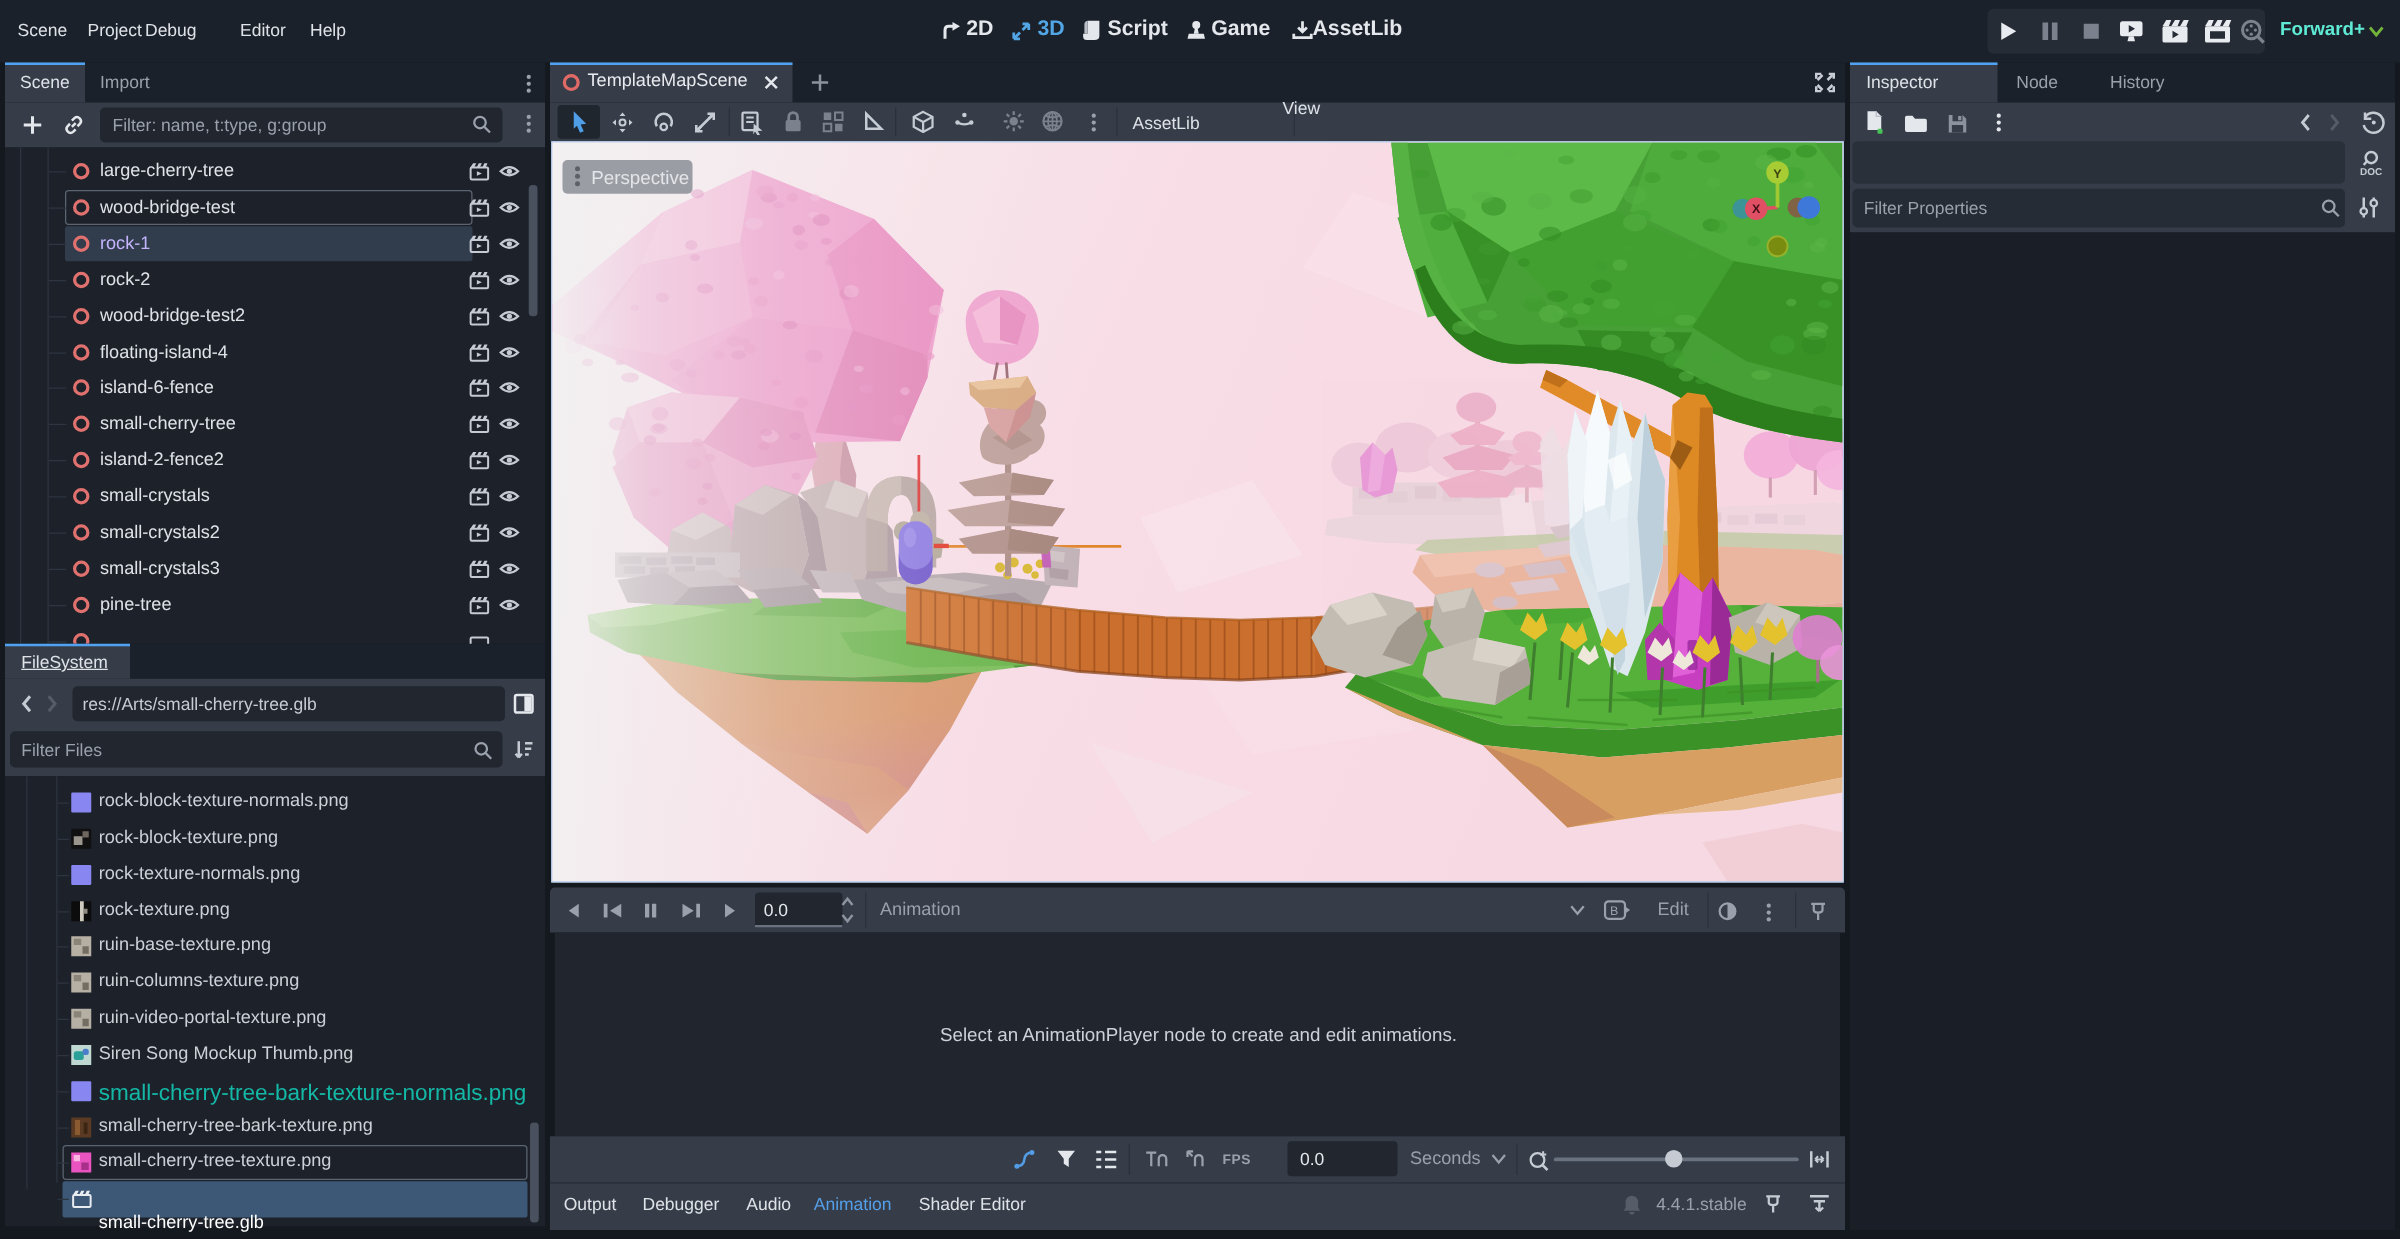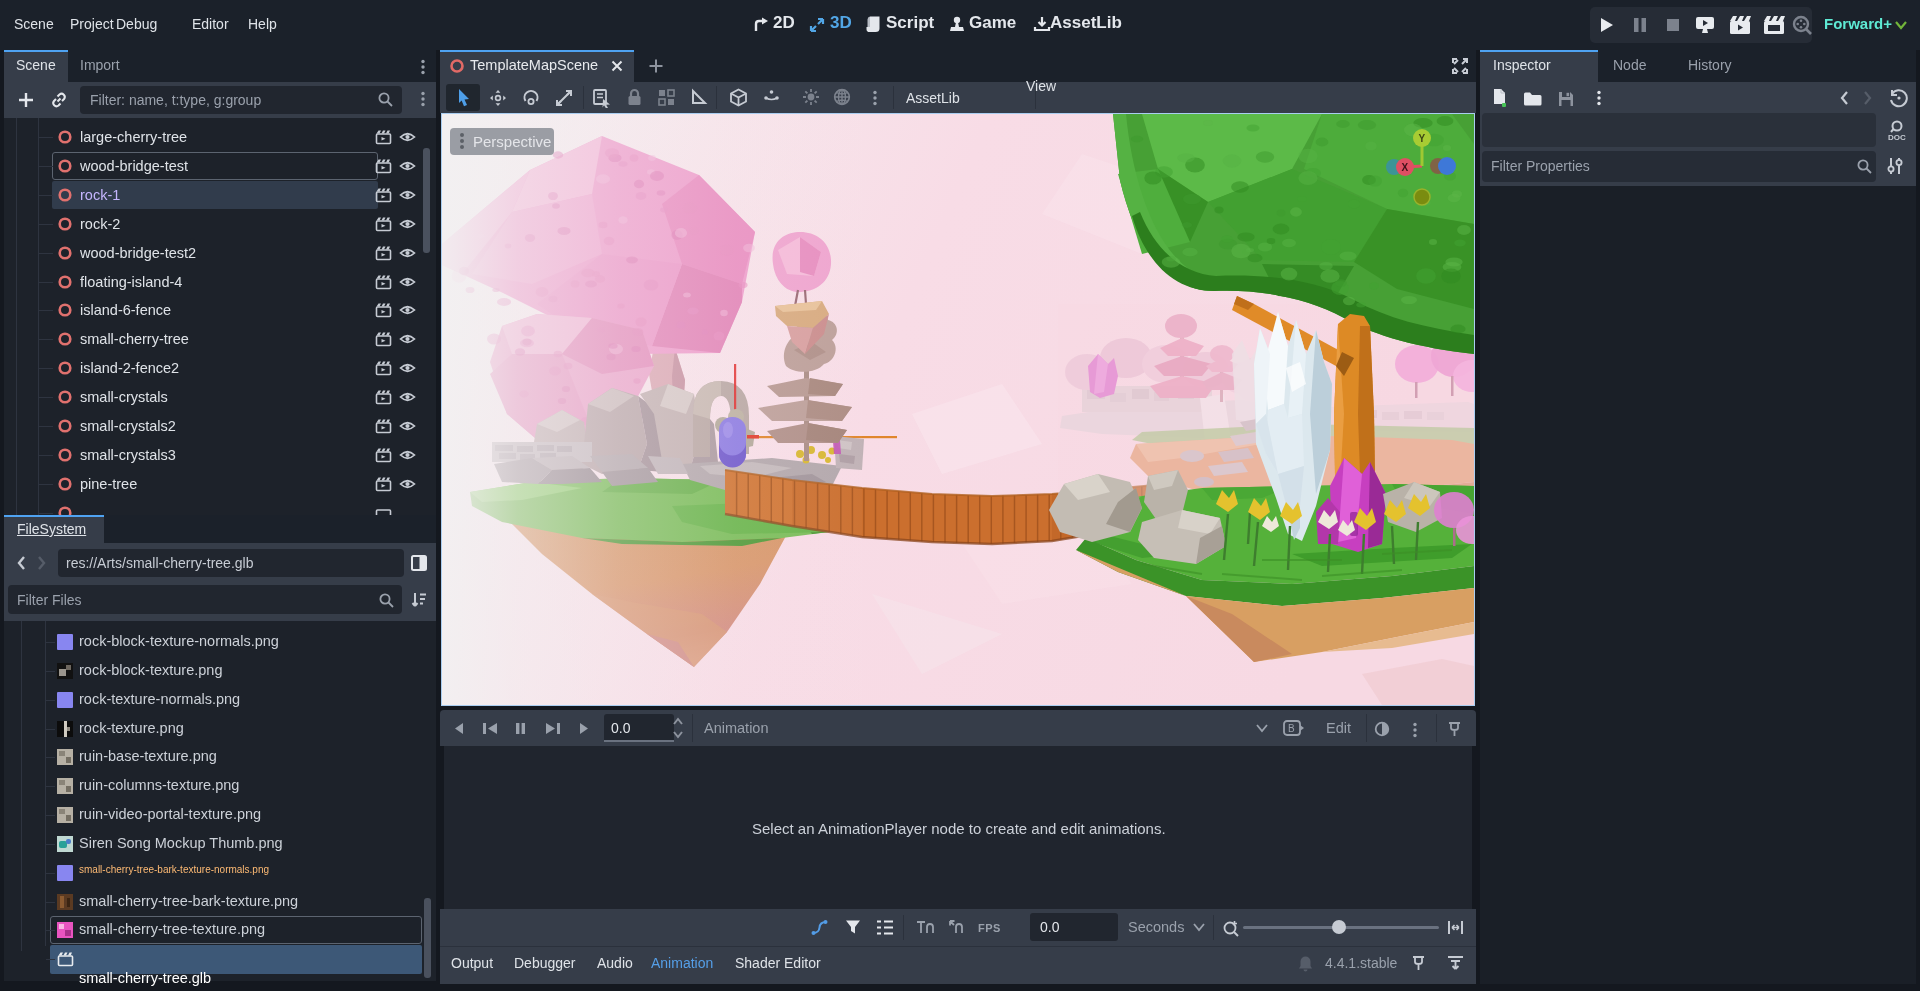--- a/index.html
+++ b/index.html
@@ -371,21 +371,21 @@
 <div class="abs" style="left:59px;top:809px;width:6px;height:5px;background:#8a8478;"></div>
 <div class="abs" style="left:66px;top:815px;width:5px;height:6px;background:#746e62;"></div>
 <div class="abs" style="left:79px;top:806px;color:#ccd1d8;font-size:14.5px;white-space:nowrap;">ruin-video-portal-texture.png</div>
 <div class="abs" style="left:46px;top:844px;width:9px;height:1px;background:#2e3440;"></div>
 <div class="abs" style="left:57px;top:836px;width:16px;height:16px;background:#bfd8d2;"></div>
 <div class="abs" style="left:59px;top:841px;width:8px;height:7px;background:#2aa198;border-radius:2px;"></div>
 <div class="abs" style="left:66px;top:839px;width:5px;height:5px;background:#4b7ec9;border-radius:2px;"></div>
 <div class="abs" style="left:79px;top:835px;color:#ccd1d8;font-size:14.5px;white-space:nowrap;">Siren Song Mockup Thumb.png</div>
 <div class="abs" style="left:46px;top:873px;width:9px;height:1px;background:#2e3440;"></div>
 <div class="abs" style="left:57px;top:865px;width:16px;height:16px;background:#8886f0;border-radius:1px;"></div>
-<div class="abs" style="left:79px;top:864px;color:#fdba74;font-size:10px;white-space:nowrap;">small-cherry-tree-bark-texture-normals.png</div>
+<div class="abs" style="left:79px;top:864px;color:#14b8a6;font-size:18px;white-space:nowrap;">small-cherry-tree-bark-texture-normals.png</div>
 <div class="abs" style="left:46px;top:902px;width:9px;height:1px;background:#2e3440;"></div>
 <div class="abs" style="left:57px;top:894px;width:16px;height:16px;background:#5a3a22;"></div>
 <div class="abs" style="left:60px;top:896px;width:4px;height:12px;background:#8a5a30;"></div>
 <div class="abs" style="left:67px;top:898px;width:3px;height:9px;background:#3a2412;"></div>
 <div class="abs" style="left:79px;top:893px;color:#ccd1d8;font-size:14.5px;white-space:nowrap;">small-cherry-tree-bark-texture.png</div>
 <div class="abs" style="left:50px;top:916px;width:372px;height:28px;border:1px solid #5c6470;border-radius:3px;"></div>
 <div class="abs" style="left:46px;top:930px;width:9px;height:1px;background:#2e3440;"></div>
 <div class="abs" style="left:57px;top:922px;width:16px;height:16px;background:#e954c0;"></div>
 <div class="abs" style="left:59px;top:924px;width:5px;height:5px;background:#f9b6e3;"></div>
 <div class="abs" style="left:65px;top:930px;width:6px;height:6px;background:#a8308a;"></div>

